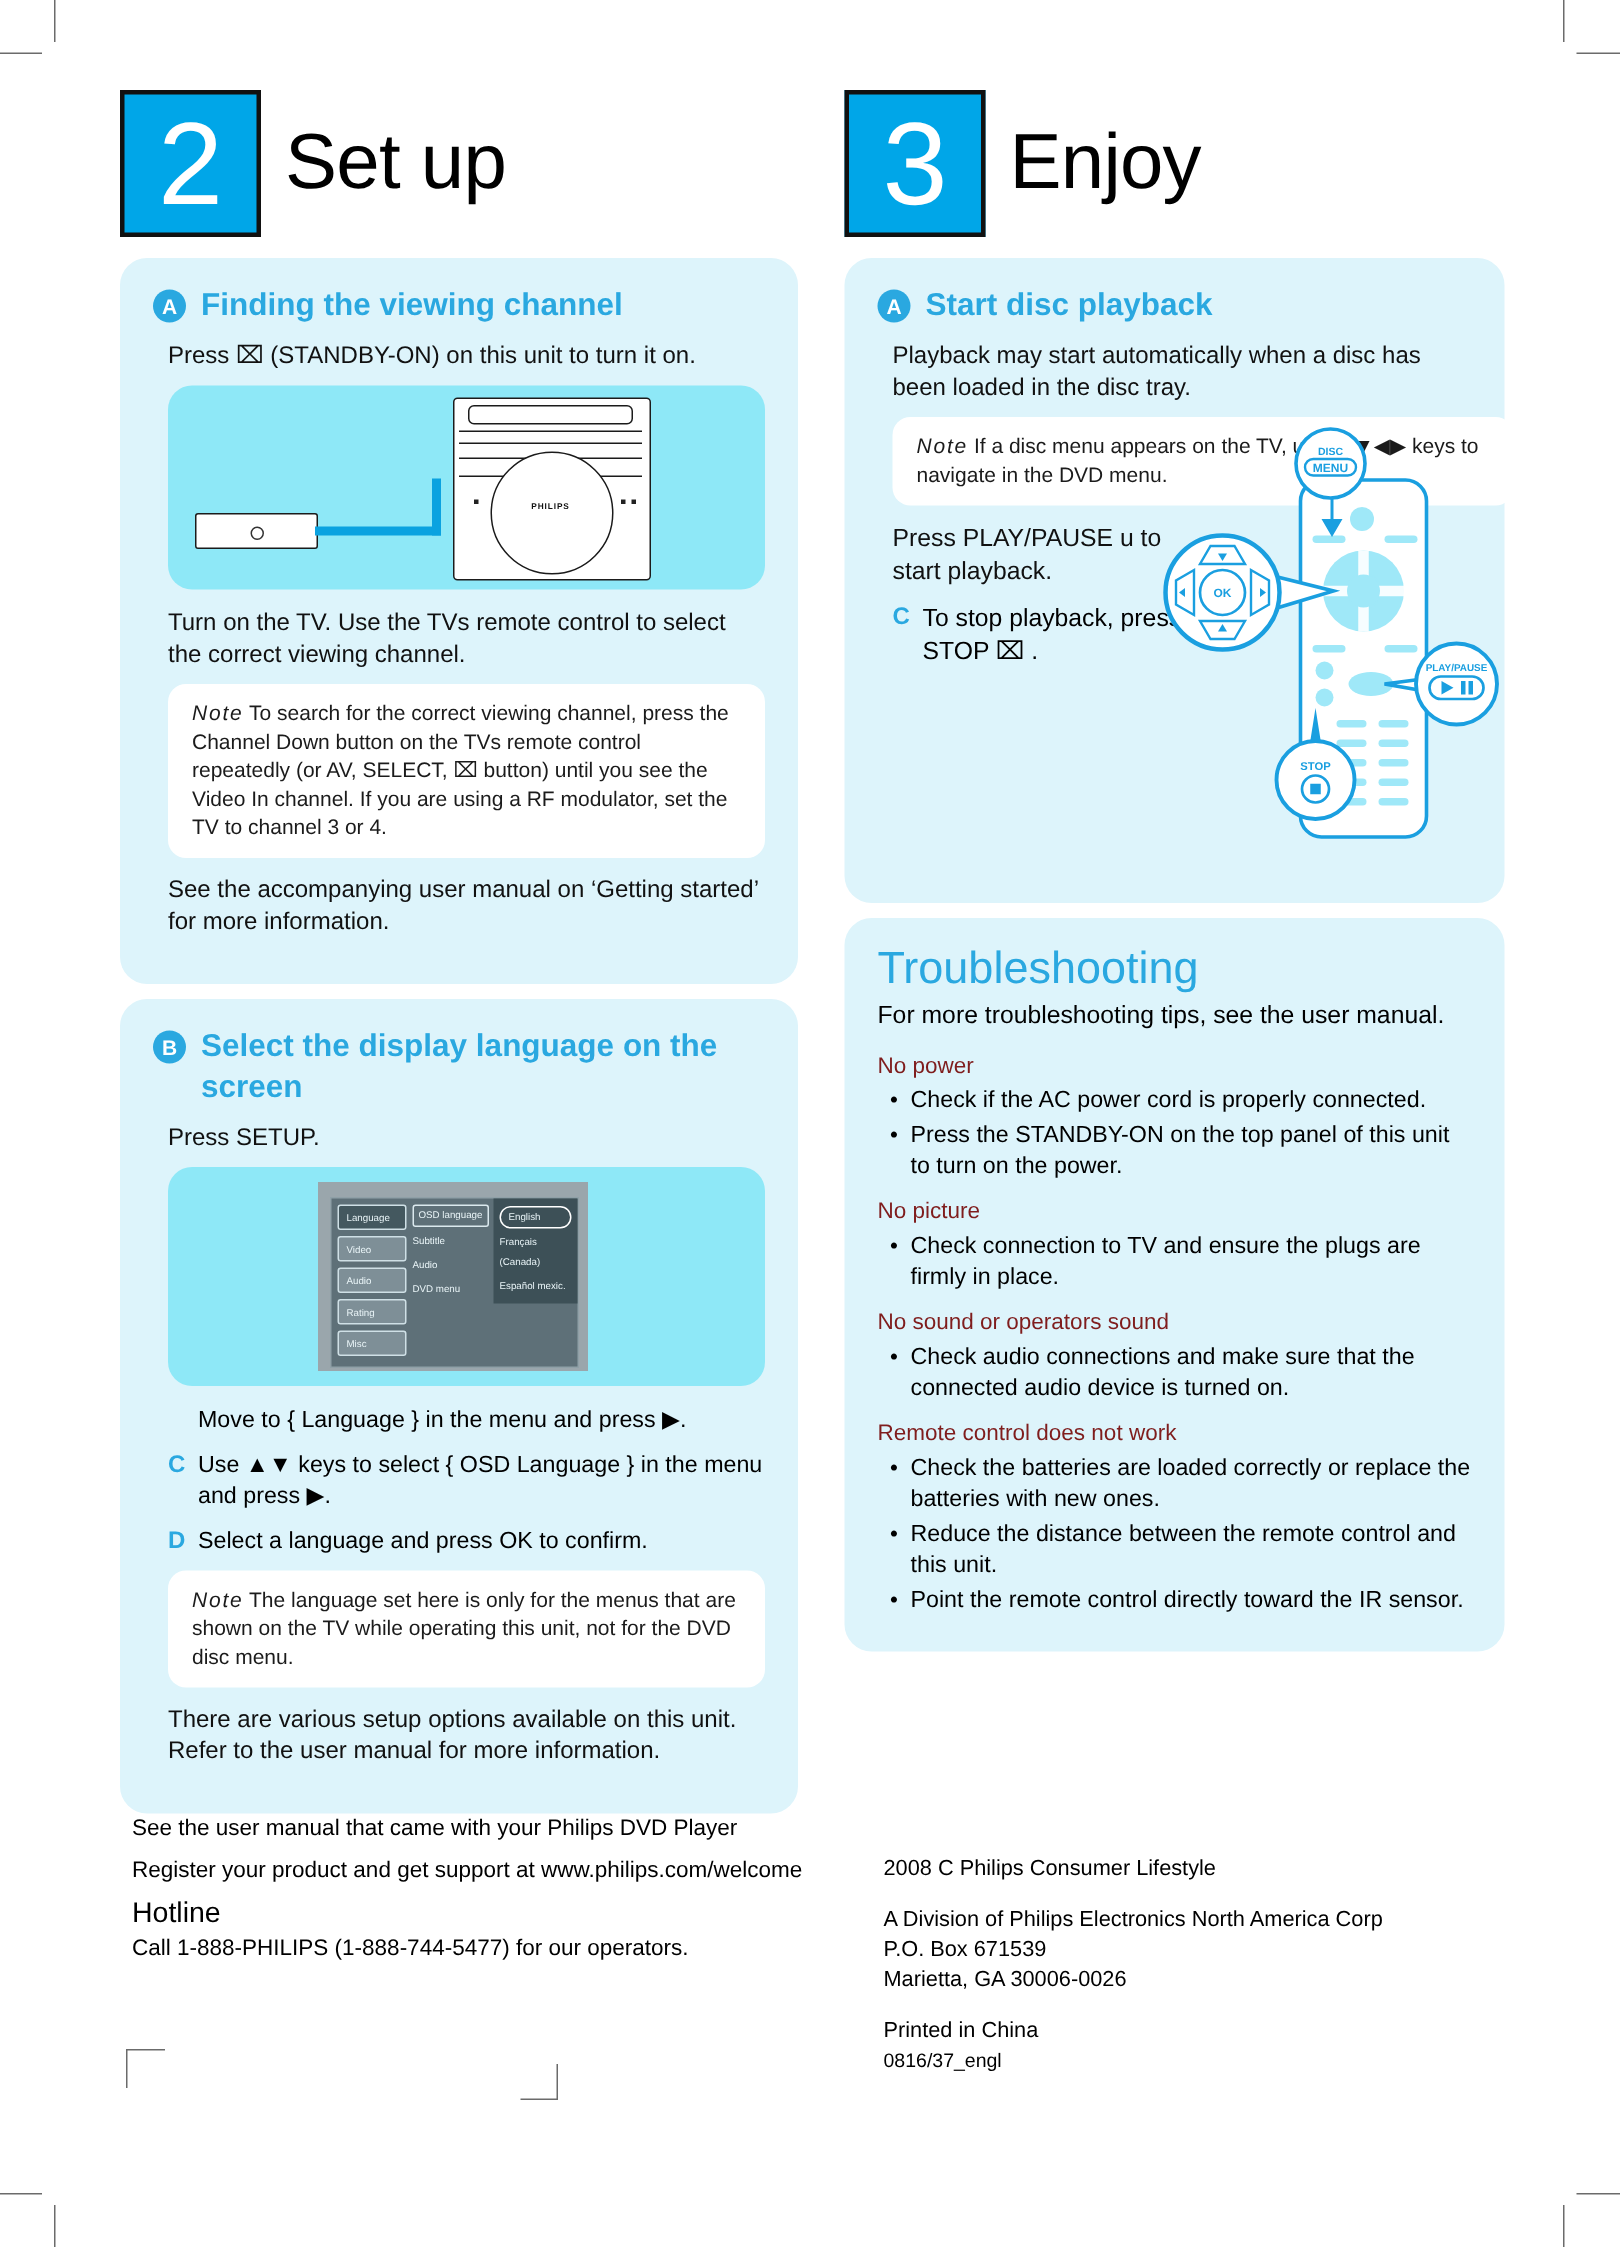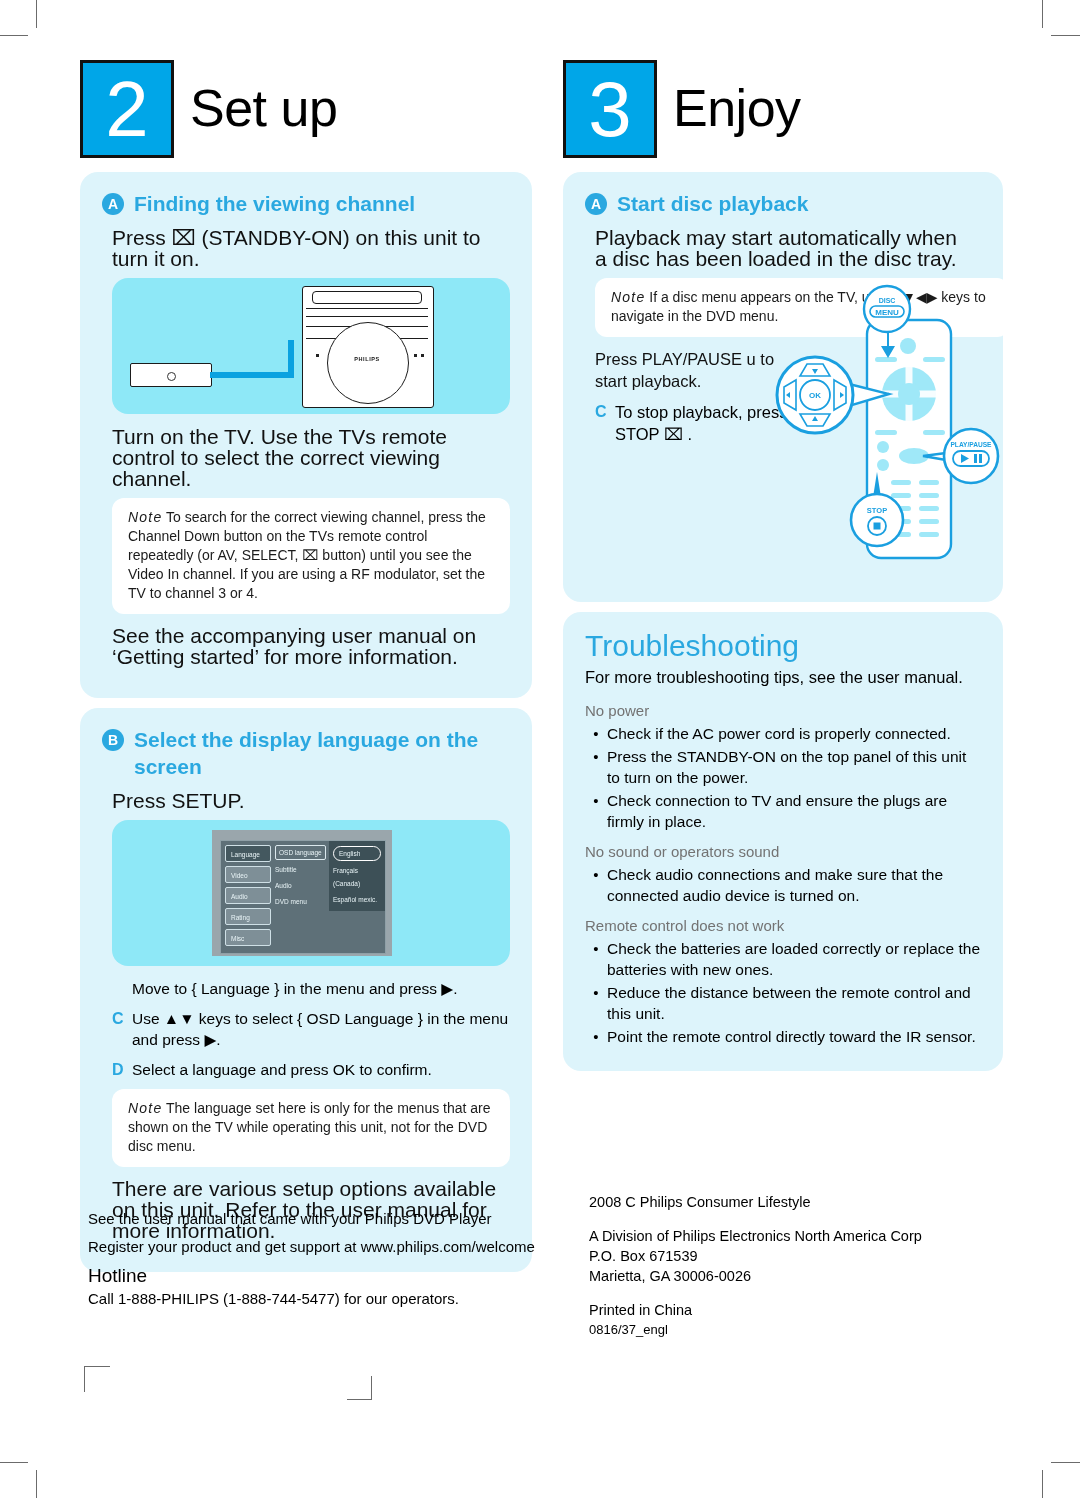--- a/index.html
+++ b/index.html
@@ -72,21 +72,21 @@
     font-weight:700;
     text-align:center;
     line-height:22px;
     margin-right:10px;
     flex:0 0 auto;
     margin-top:3px;
   }
   .sec-title-text { flex:1; }
 
   .body-text {
-    font-size:21px;
+    font-size:16px;
     line-height:21px;
     color:#111;
     margin:0 0 9px 0;
   }
   .body-text.indent { margin-left:10px; }
 
   
   .note {
     background:#ffffff;
     border-radius:12px;
@@ -183,33 +183,33 @@
   .mcol-r .pill {
     border:1.2px solid #ffffff; border-radius:8px; padding:0 5px; display:block;
   }
 
   
   .remote-wrap { position:absolute; right:2px; top:112px; width:230px; height:280px; }
 
   
   .ts-title { color:#2aa8e0; font-size:30px; line-height:36px; margin:0 0 2px 0; font-weight:400; }
   .ts-intro { font-size:16.5px; line-height:22px; margin:0 0 12px 0; }
-  .ts-head { color:#737373; font-size:15px; line-height:21px; margin:9px 0 2px 0; }
+  .ts-head { color:#7f1d1d; font-size:15px; line-height:21px; margin:9px 0 2px 0; }
   .ts-li { display:flex; font-size:15.5px; line-height:21px; margin-bottom:2px; }
   .ts-li .dot { width:22px; flex:0 0 22px; text-align:center; font-size:15px; }
   .ts-li .txt { flex:1; }
 
   
   .help { position:absolute; left:88px; top:1208px; width:470px; }
   .help-title { color:#29b3ec; font-size:25px; line-height:27px; margin:0; font-weight:400; }
   .help-sub { font-size:19px; line-height:24px; margin:0; font-weight:400; }
   .help-txt { font-size:15px; line-height:21px; margin:0 0 7px 0; }
 
   
-  .legal { position:absolute; left:589px; top:1192px; width:400px; font-size:14.5px; line-height:20px; }
+  .legal { position:absolute; left:589px; top:1236px; width:400px; font-size:14.5px; line-height:20px; }
   .legal p { margin:0; }
   .legal .gap { height:14px; }
   .legal .small { font-size:13px; }
 </style>
 </head>
 <body>
 
 <div class="page">
 
   <div class="crop">
@@ -453,20 +453,21 @@
           <span class="dot">•</span>
           <span class="txt">Check if the AC power cord is properly connected.</span>
         </div>
         <div class="ts-li">
           <span class="dot">•</span>
           <span class="txt">Press the STANDBY-ON on the top panel of this unit to turn on the power.</span>
         </div>
       </div>
 
       <div>
+        <div class="ts-head">No picture</div>
         <div class="ts-li">
           <span class="dot">•</span>
           <span class="txt">Check connection to TV and ensure the plugs are firmly in place.</span>
         </div>
       </div>
 
       <div>
         <div class="ts-head">No sound or operators sound</div>
         <div class="ts-li">
           <span class="dot">•</span>

